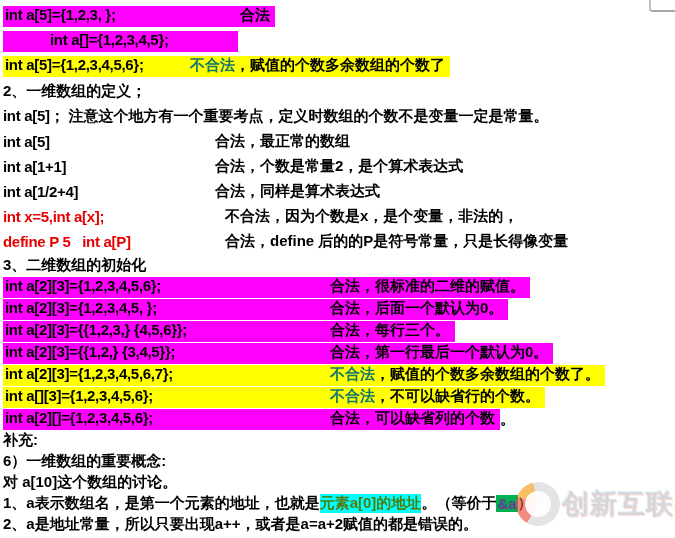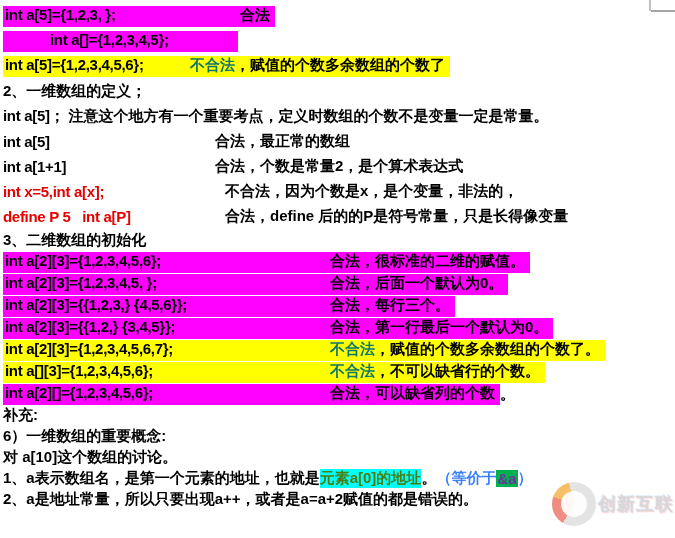--- a/index.html
+++ b/index.html
@@ -25,38 +25,38 @@
   .bad{color:#0f766e;}
   .w235{display:inline-block;min-width:235px;}
   .w183{display:inline-block;min-width:183px;margin-left:45px;}
   .w185{display:inline-block;min-width:185px;}
   .w212{display:inline-block;min-width:212px;}
   .w222{display:inline-block;min-width:222px;}
   .w325{display:inline-block;min-width:325px;}
   .gap4{margin-right:4px;}
   .indent{}
   .cyanhl{background:#00ffff;color:#4d7c0f;}
-  .purple{color:#3b82f6;}
+  .purple{color:#000000;}
   .greenhl{background:#00b050;color:#7030a0;padding:0 1px;}
   
   .tcorner-h{position:absolute;top:10px;right:0;width:24px;height:0;border-top:2px solid #a6a6a6;}
   .tcorner-v{position:absolute;top:0;right:24px;height:11px;width:0;border-left:2px solid #c0c0c0;}
   
   .wm{position:absolute;right:1px;top:482px;display:flex;align-items:center;opacity:0.85;pointer-events:none;}
   .wm-circle{
     width:44px;height:44px;border-radius:50%;
     background:conic-gradient(from 210deg,rgba(231,76,60,0.75) 0 22%,rgba(243,156,18,0.75) 22% 38%,rgba(219,219,219,0.9) 38% 100%);
     position:relative;flex:0 0 auto;
   }
   .wm-circle::after{
     content:"";position:absolute;left:9px;top:9px;width:26px;height:26px;border-radius:50%;
     background:rgba(255,255,255,0.92);
   }
   .wm-text{
-    font-size:18px;letter-spacing:1px;margin-left:2px;
+    font-size:27px;letter-spacing:1px;margin-left:2px;
     color:rgba(208,208,208,0.95);
     text-shadow:1px 1px 0 rgba(255,140,140,0.35),-1px -1px 0 rgba(150,200,255,0.30);
   }
 </style>
 </head>
 <body>
 
 <div class="doc">
   <div class="tcorner-v"></div>
   <div class="tcorner-h"></div>
@@ -84,20 +84,23 @@
   </div>
 
   <div class="row h25">
     <span class="code gap4">int a[5]；</span><span>注意这个地方有一个重要考点，定义时数组的个数不是变量一定是常量。</span>
   </div>
   <div class="row h25">
     <span class="code w212">int a[5]</span><span>合法，最正常的数组</span>
   </div>
   <div class="row h25">
     <span class="code w212">int a[1+1]</span><span>合法，个数是常量2，是个算术表达式</span>
+  </div>
+  <div class="row h25">
+    <span class="code w212">int a[1/2+4]</span><span>合法，同样是算术表达式</span>
   </div>
   <div class="row h25">
     <span class="code redcode w222">int x=5,int a[x];</span><span>不合法，因为个数是x，是个变量，非法的，</span>
   </div>
   <div class="row h25">
     <span class="code redcode w222">define P 5   int a[P]</span><span>合法，define 后的的P是符号常量，只是长得像变量</span>
   </div>
 
   <div class="row h22">
     <span>3、二维数组的初始化</span>

